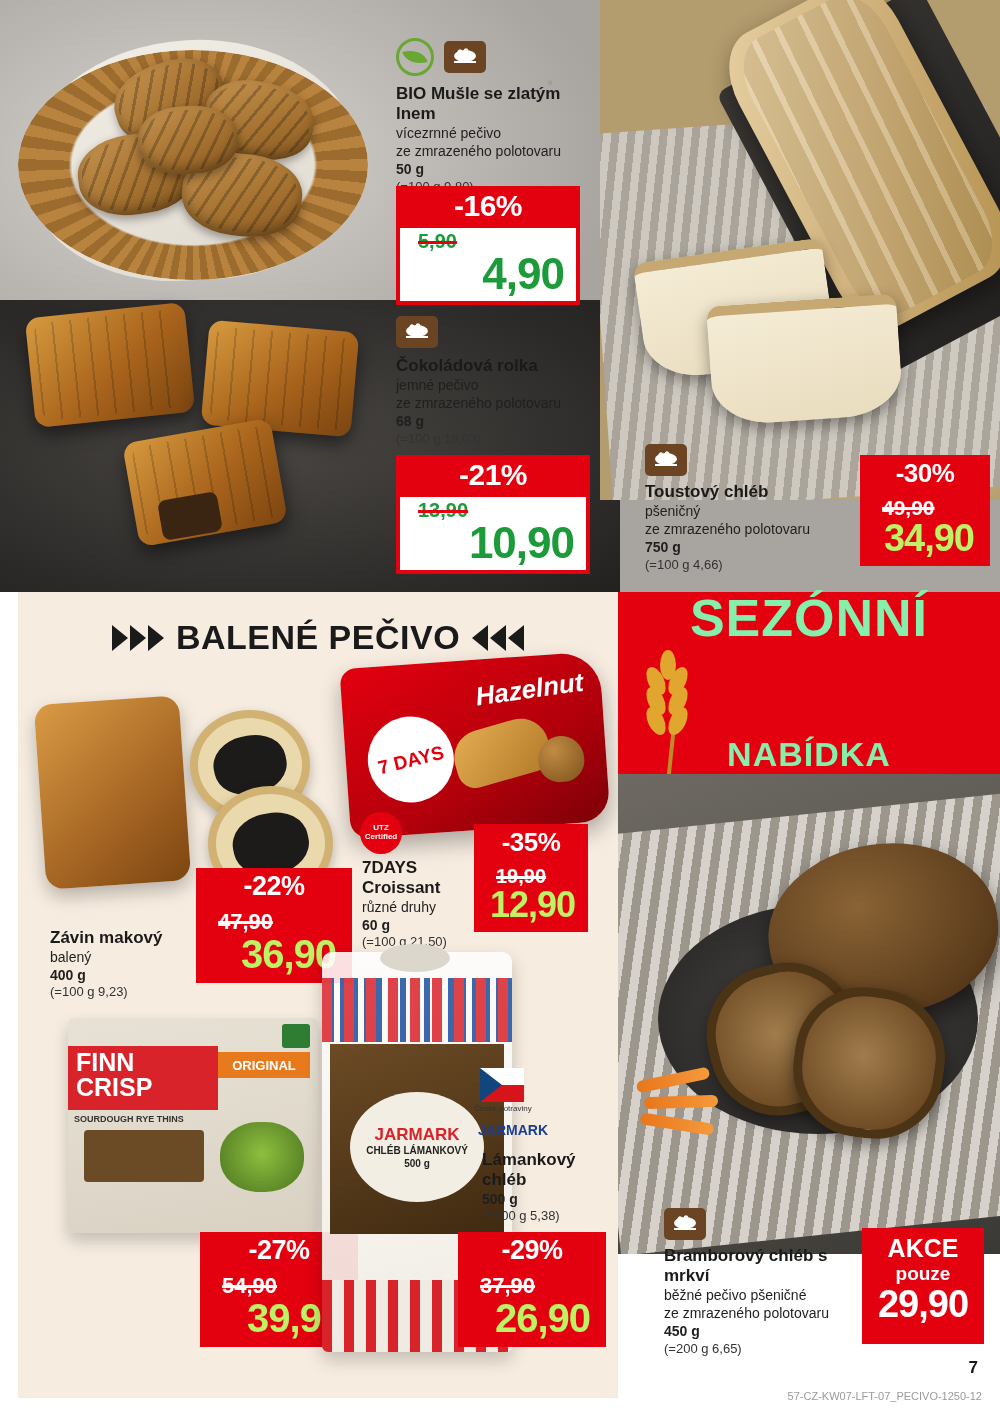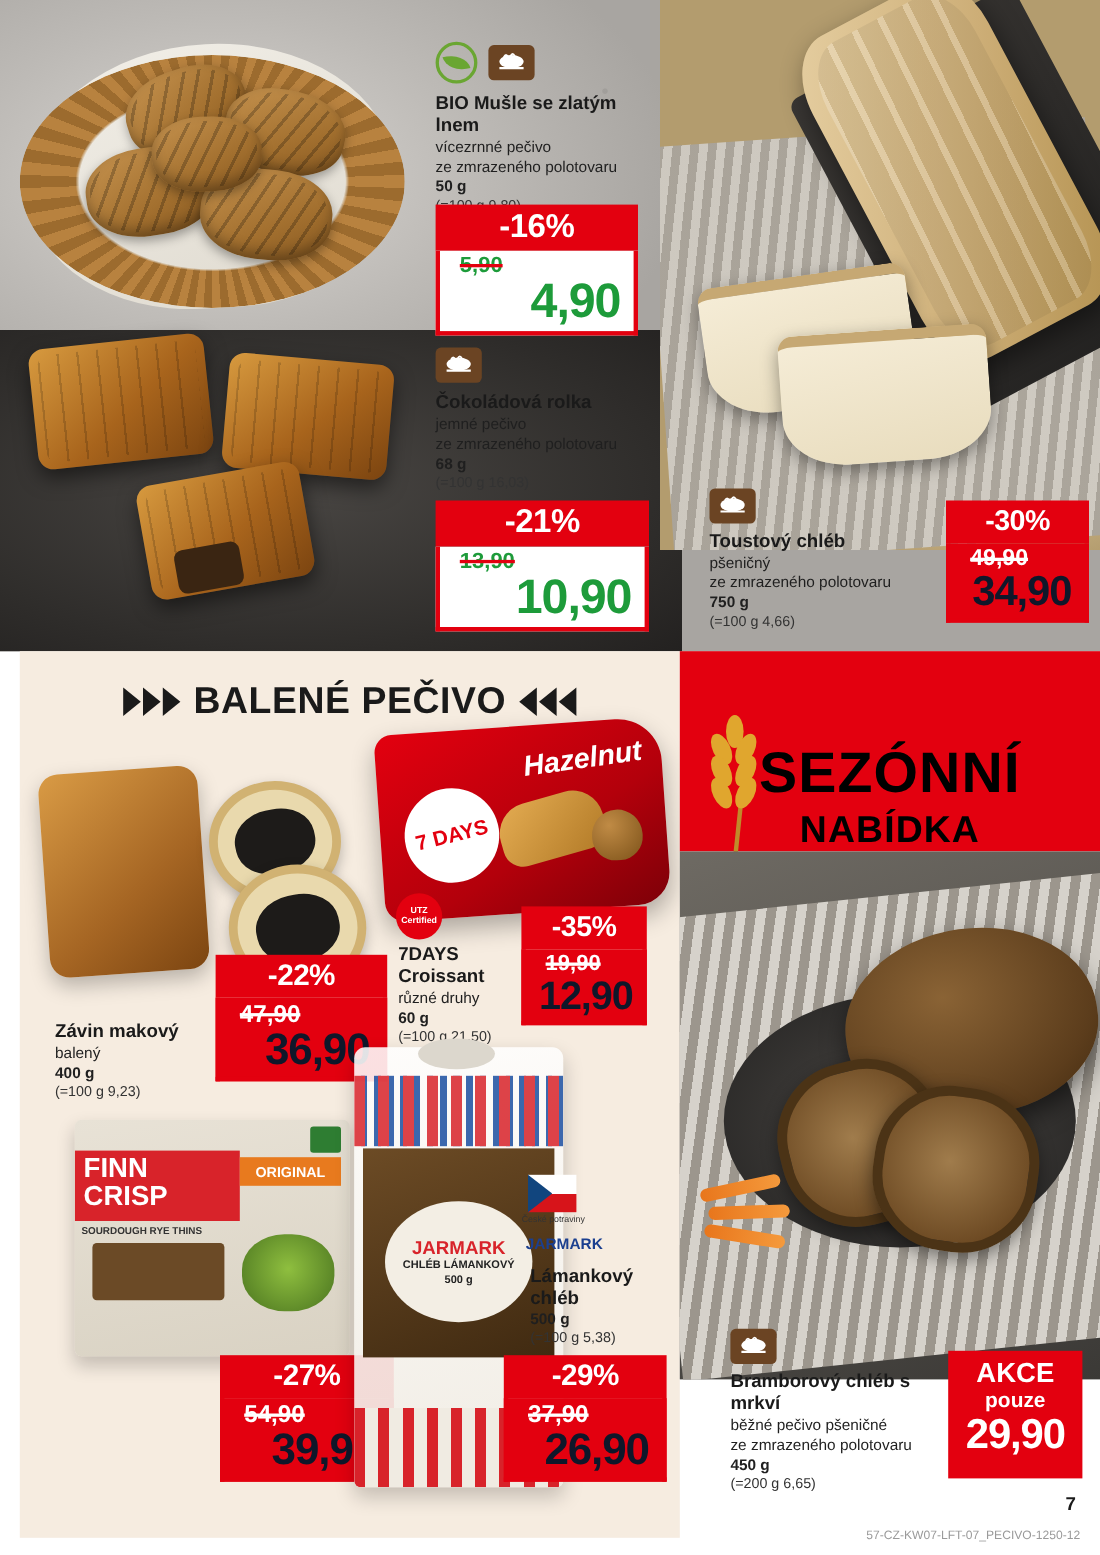--- a/index.html
+++ b/index.html
@@ -167,21 +167,21 @@
     text-align: right; padding: 2px 12px 6px;
   }
   .price-body.red { background: #e3000f; border-color: #e3000f; }
   .old-price {
     font-size: 20px; font-weight: bold; color: #1d9b3a;
     text-decoration: line-through; text-decoration-color: #e3000f;
     text-decoration-thickness: 3px; text-align: left; padding-left: 6px;
   }
   .old-price.white { color: #fff; text-decoration-color: #fff; }
   .new-price { font-size: 44px; font-weight: bold; color: #1d9b3a; line-height: .95; letter-spacing: -1px; }
-  .new-price.white { color: #0f172a; }
+  .new-price.white { color: #bef264; }
 
   
   .sec-packaged {
     position: absolute; left: 18px; top: 592px; width: 600px; height: 806px;
     background: #f6ece0;
   }
   .pack-head {
     display: flex; align-items: center; justify-content: center; gap: 12px;
     padding-top: 26px;
   }
@@ -192,22 +192,22 @@
   .wheat-arrows span {
     display: block; width: 0; height: 0;
     border-top: 13px solid transparent; border-bottom: 13px solid transparent;
   }
   .wa-r span { border-left: 16px solid #1a1a1a; }
   .wa-l span { border-right: 16px solid #1a1a1a; }
 
   
   .sec-seasonal {
     position: absolute; left: 618px; top: 592px; width: 382px; height: 182px;
-    background: #e3000f; color: #000000;
-    display: flex; flex-direction: column; align-items: center; justify-content: flex-end;
+    background: #e3000f; color: #86efac;
+    display: flex; flex-direction: column; align-items: center; justify-content: space-between;
   }
   .sec-seasonal h2 { font-size: 52px; font-weight: bold; letter-spacing: 1px; line-height: 1; }
   .sec-seasonal h3 { font-size: 34px; font-weight: bold; letter-spacing: 1px; margin-top: 6px; }
 
   
   .photo-rye {
     position: absolute; left: 618px; top: 774px; width: 382px; height: 480px;
     background: linear-gradient(160deg, #6e6a63, #3b3936);
     overflow: hidden;
   }

